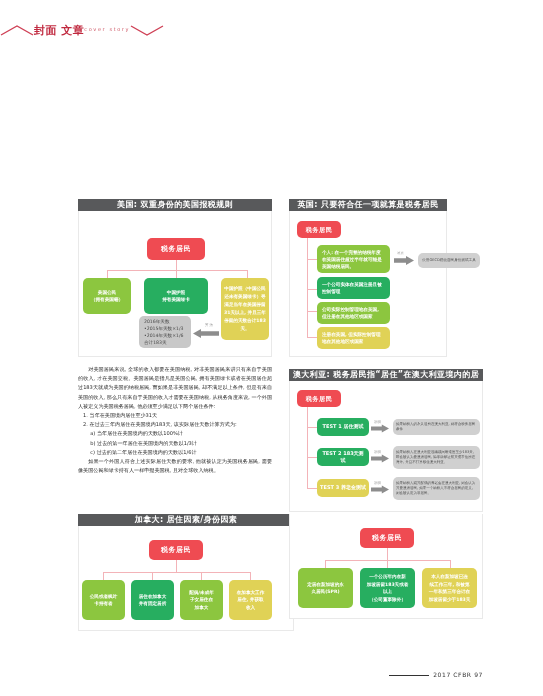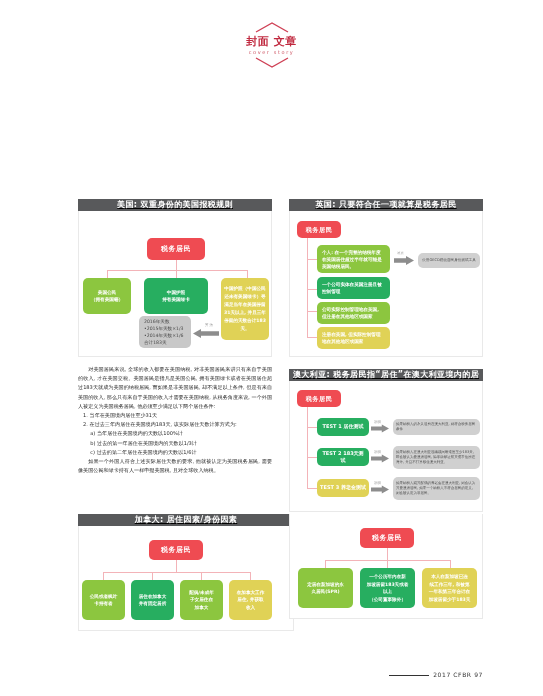--- a/index.html
+++ b/index.html
@@ -8,37 +8,37 @@
     background:#ffffff;
     font-family:"DejaVu Sans","Liberation Sans",sans-serif;
     position:relative;
     overflow:hidden;
   }
   .page{position:absolute;inset:0;}
 
   
   .coverstory{
     position:absolute;left:0;right:0;top:22px;
-    display:flex;flex-direction:column;align-items:center;
+    display:flex;flex-direction:row;align-items:center;
     color:#c9273d;
   }
   .chev{width:34px;height:11px;display:block;}
   .chev path{fill:none;stroke:#cf4055;stroke-width:1.4;}
   .cs-cn{
     font-size:11px;font-weight:bold;line-height:12px;
     letter-spacing:.5px;margin:3px 0 1px;text-align:center;
     color:#c0293f;
   }
   .cs-en{
     font-size:5px;letter-spacing:1.6px;color:#cf5a68;
     margin-bottom:2px;text-transform:lowercase;
   }
 
   
-  .panel{position:absolute;text-decoration:underline;}
+  .panel{position:absolute;}
   .panel-head{
     background:#58595b;color:#ffffff;
     font-size:8px;font-weight:bold;letter-spacing:.4px;
     text-align:center;line-height:12px;height:12px;
   }
   .panel-body{
     background:#ffffff;border:1px solid #e9e9e9;border-top:none;
     position:relative;
   }
 
@@ -134,21 +134,21 @@
 
       <div class="arr-label" style="left:126px;top:112px;">算 法</div>
       <div class="arrow" style="left:114px;top:118px;">
         <svg width="26" height="9" viewBox="0 0 26 9">
           <path d="M26 2.2 H8 V0 L0 4.5 L8 9 V6.8 H26 Z" fill="#8d8d8d"></path>
         </svg>
       </div>
     </div>
   </div>
 
-  <div class="panel" style="left:289px;top:199px;width:194px;">
+  <div class="panel" style="left:289px;top:199px;width:158px;">
     <div class="panel-head">英国: 只要符合任一项就算是税务居民</div>
     <div class="panel-body" style="height:145px;">
 
       <div class="node n-red root" style="left:7px;top:10px;width:44px;height:17px;font-size:6.2px;">税务居民</div>
 
       <div class="conn conn-v" style="left:17px;top:27px;height:100px;"></div>
       <div class="conn conn-h" style="left:17px;top:48px;width:10px;"></div>
       <div class="conn conn-h" style="left:17px;top:78px;width:10px;"></div>
       <div class="conn conn-h" style="left:17px;top:100px;width:10px;"></div>
       <div class="conn conn-h" style="left:17px;top:126px;width:10px;"></div>

